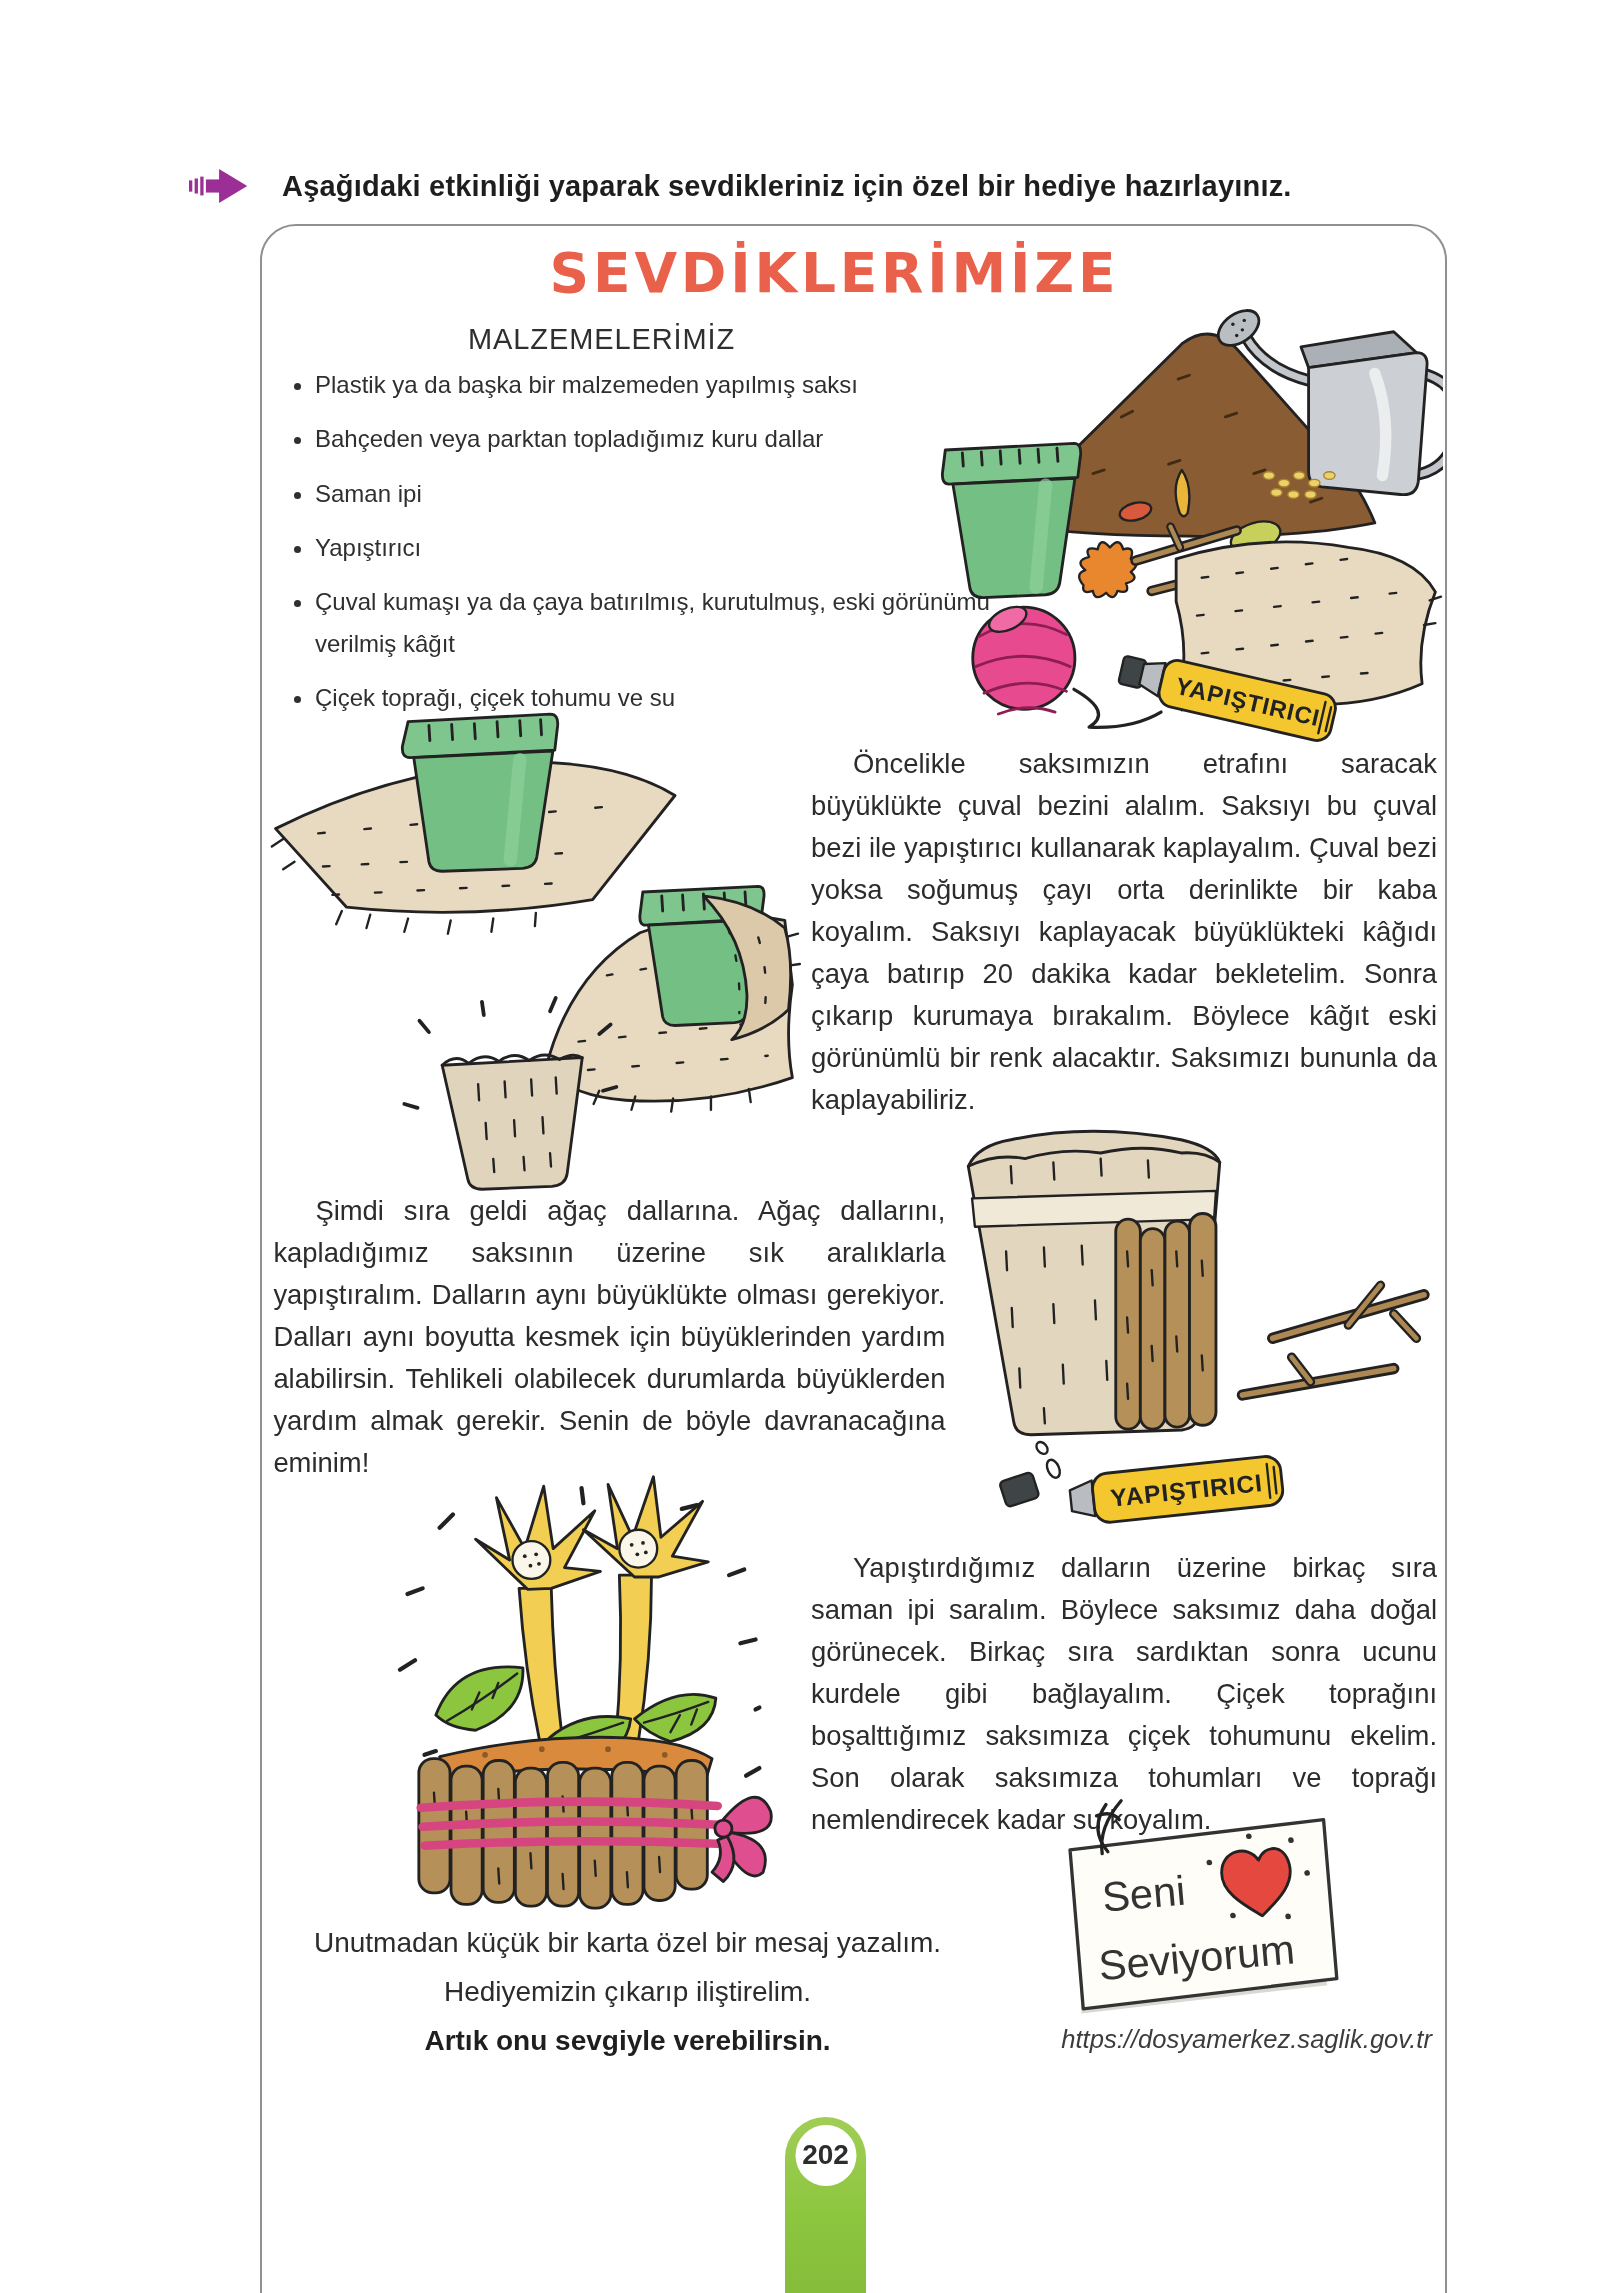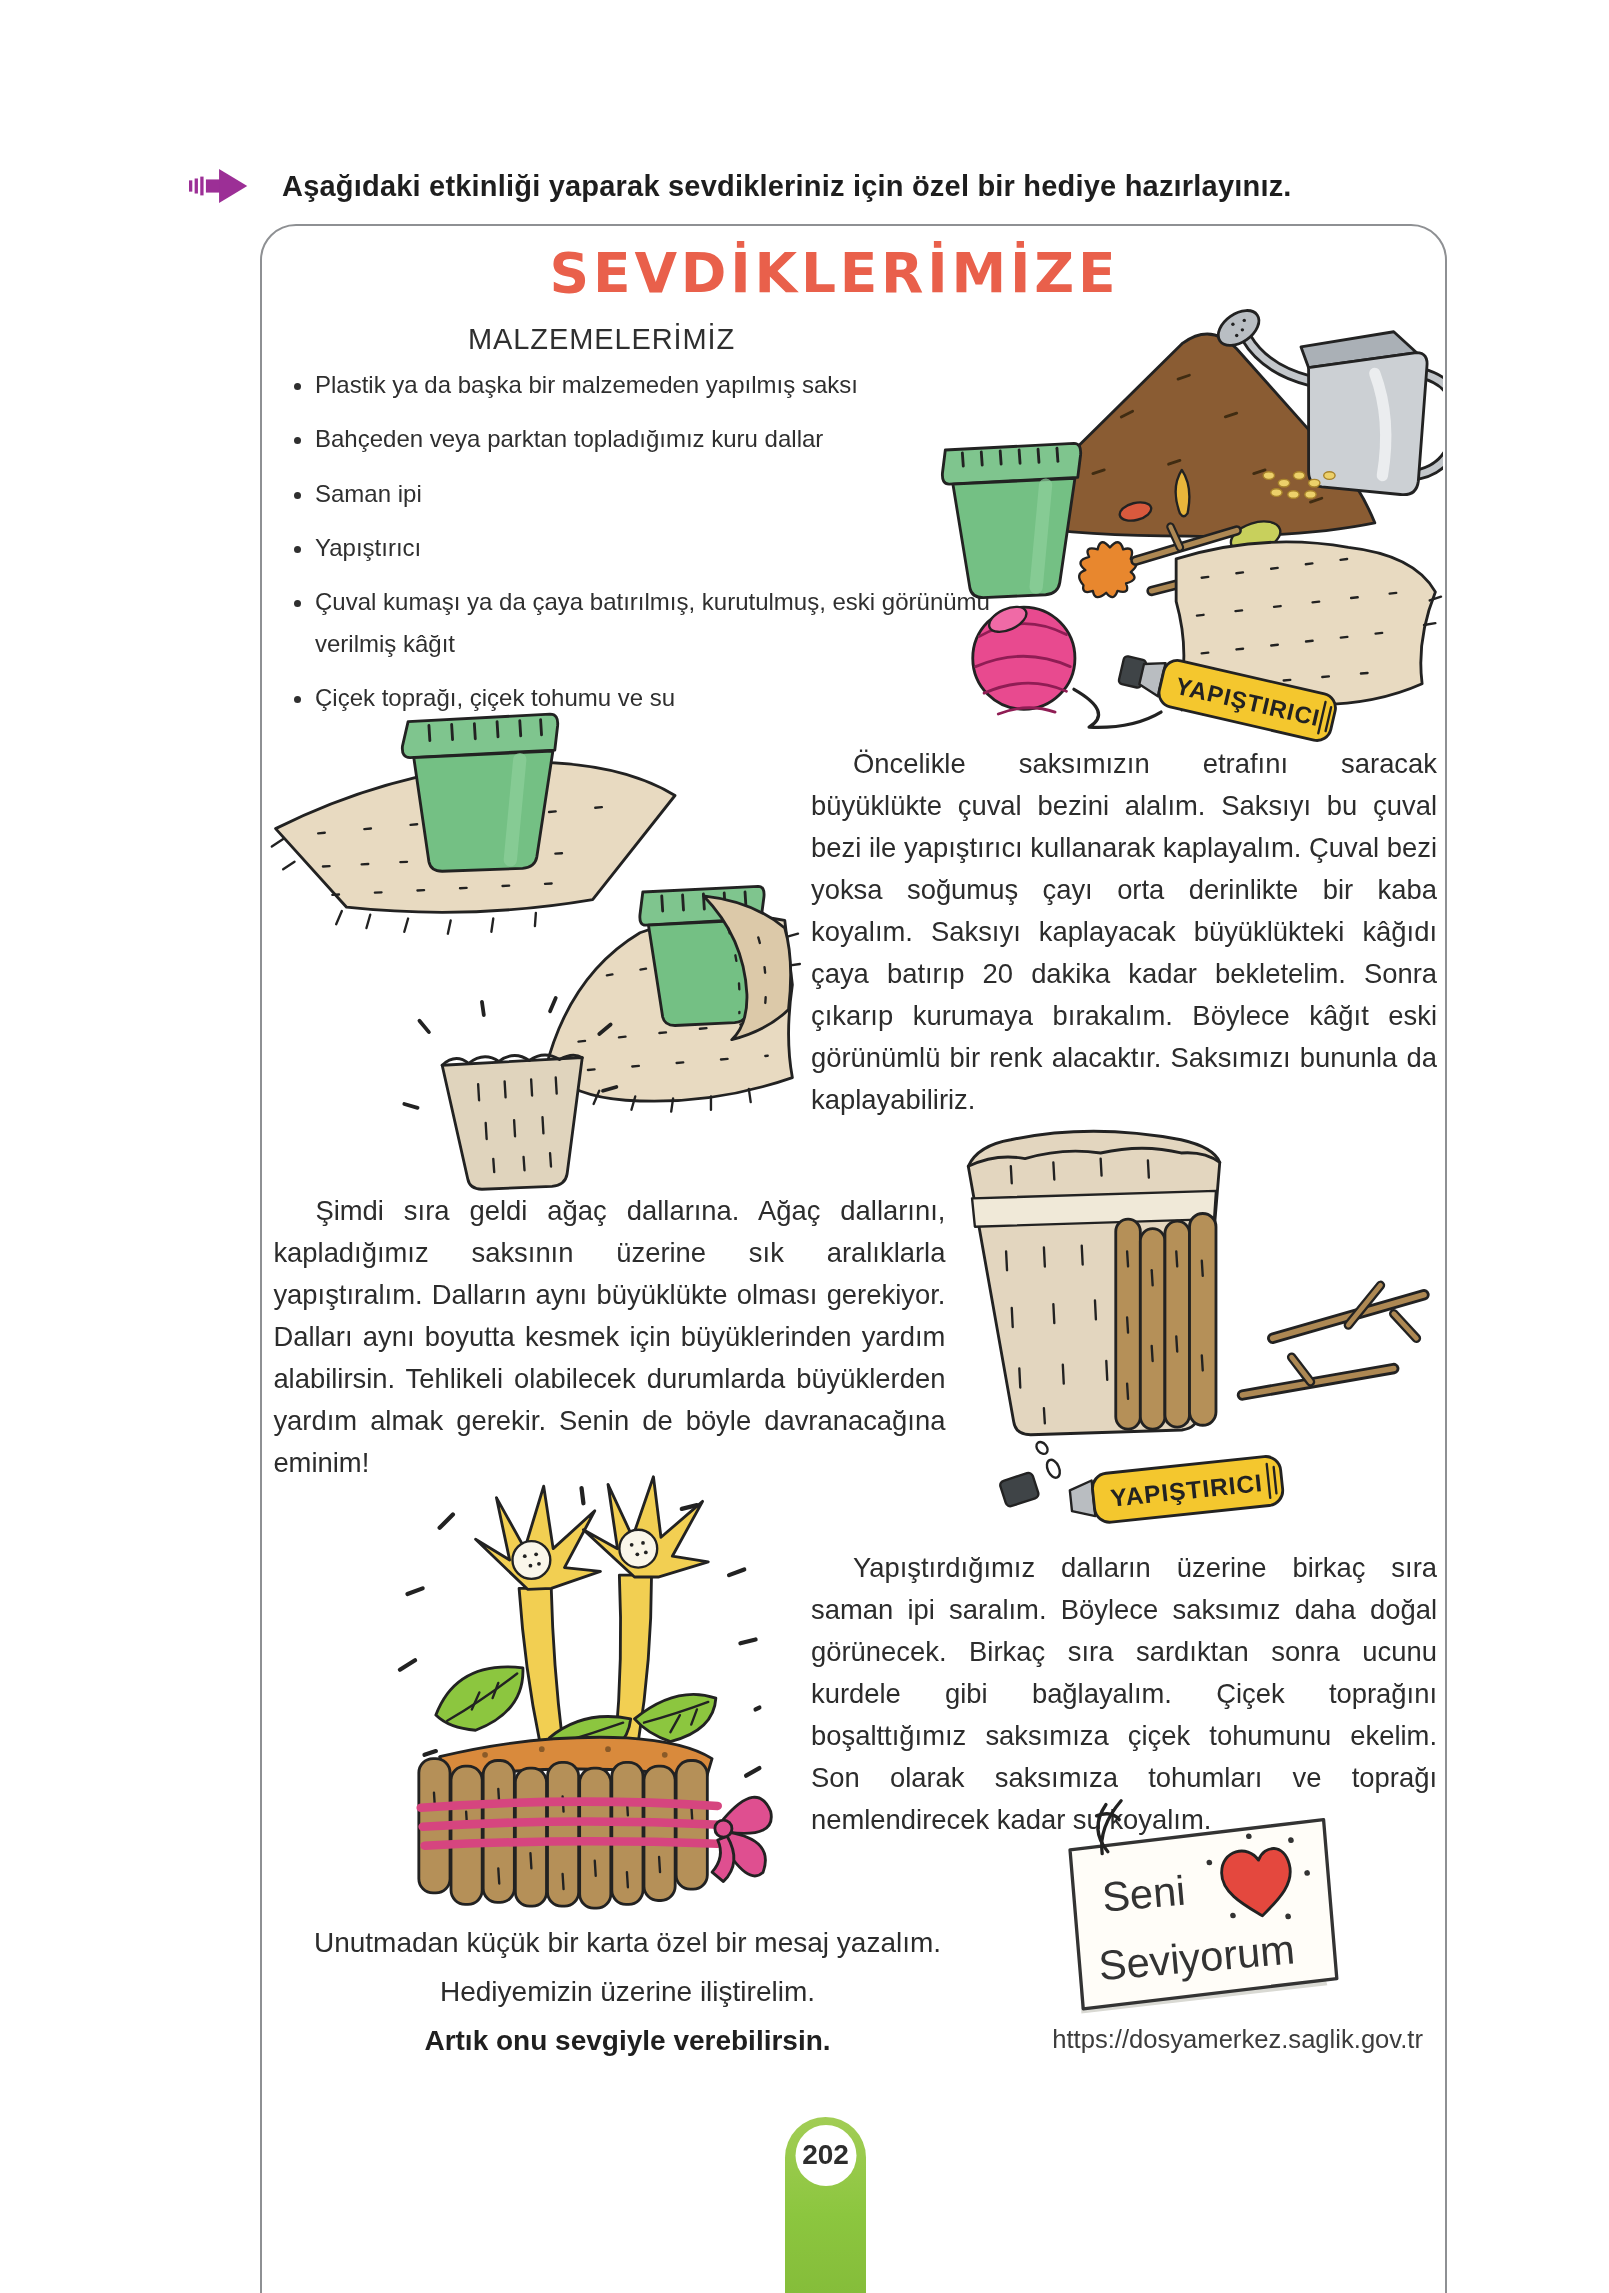--- a/index.html
+++ b/index.html
@@ -43,21 +43,21 @@
   .illus-materials{left:670px;top:49px;}
   .illus-steps{left:3.8px;top:437px;}
   .illus-stickpot{left:659px;top:874px;}
   .illus-flowerpot{left:119px;top:1245px;}
   .illus-card{left:791px;top:1565px;}
 
   .closing{position:absolute;left:0;top:1692px;width:731px;text-align:center;
     font-size:28px;line-height:49px;color:#2c2c2c;}
   .closing .bold-line{font-weight:bold;color:#1f1f1f;}
 
-  .source-url{position:absolute;right:22px;top:1799px;font-size:25.6px;color:#3c3c3c;}
+  .source-url{position:absolute;right:13px;top:1799px;font-size:25.6px;font-style:italic;color:#3c3c3c;}
 
   
   .page-tab{
     position:absolute;left:785px;top:2117px;width:81px;height:177px;
     background:linear-gradient(180deg,#a2cd55 0%,#8cc63f 55%,#85bd3a 100%);
     border-radius:41px 41px 0 0;
   }
   .page-tab .circle{
     position:absolute;left:50%;top:7.6px;transform:translateX(-50%);
     width:61px;height:61px;border-radius:50%;background:#ffffff;
@@ -452,21 +452,21 @@
       <path d="M46,396 Q200,388 356,394" fill="none" stroke="#d6457f" stroke-width="9"></path>
       <path d="M362,368 Q398,326 412,360 Q418,388 368,382 Z" fill="#df4f90" stroke="#222" stroke-width="3"></path>
       <path d="M368,382 Q416,390 404,424 Q388,440 360,392 Z" fill="#df4f90" stroke="#222" stroke-width="3"></path>
       <path d="M366,386 Q382,414 362,434 L350,424 Q364,408 356,390 Z" fill="#df4f90" stroke="#222" stroke-width="3"></path>
       <circle cx="362" cy="378" r="9" fill="#df4f90" stroke="#222" stroke-width="3"></circle>
     </g>
   </svg>
 
   <div class="closing">
     <div>Unutmadan küçük bir karta özel bir mesaj yazalım.</div>
-    <div>Hediyemizin üzerine iliştirelim.</div>
+    <div>Hediyemizin çıkarıp iliştirelim.</div>
     <div class="bold-line">Artık onu sevgiyle verebilirsin.</div>
   </div>
 
   <svg class="illus illus-card" width="298" height="237" viewBox="0 0 315 250">
     <polygon points="22,70 30,235 290,205 288,198 36,226 30,70" fill="#d9d9d3"></polygon>
     <polygon points="18,62 286,30 300,198 32,230" fill="#fffdf8" stroke="#333" stroke-width="3.5"></polygon>
     <g fill="none" stroke="#222" stroke-width="3.5">
       <path d="M56,14 Q38,40 58,64"></path>
       <path d="M72,10 Q48,38 52,66"></path>
       <path d="M46,26 Q62,20 70,30"></path>

